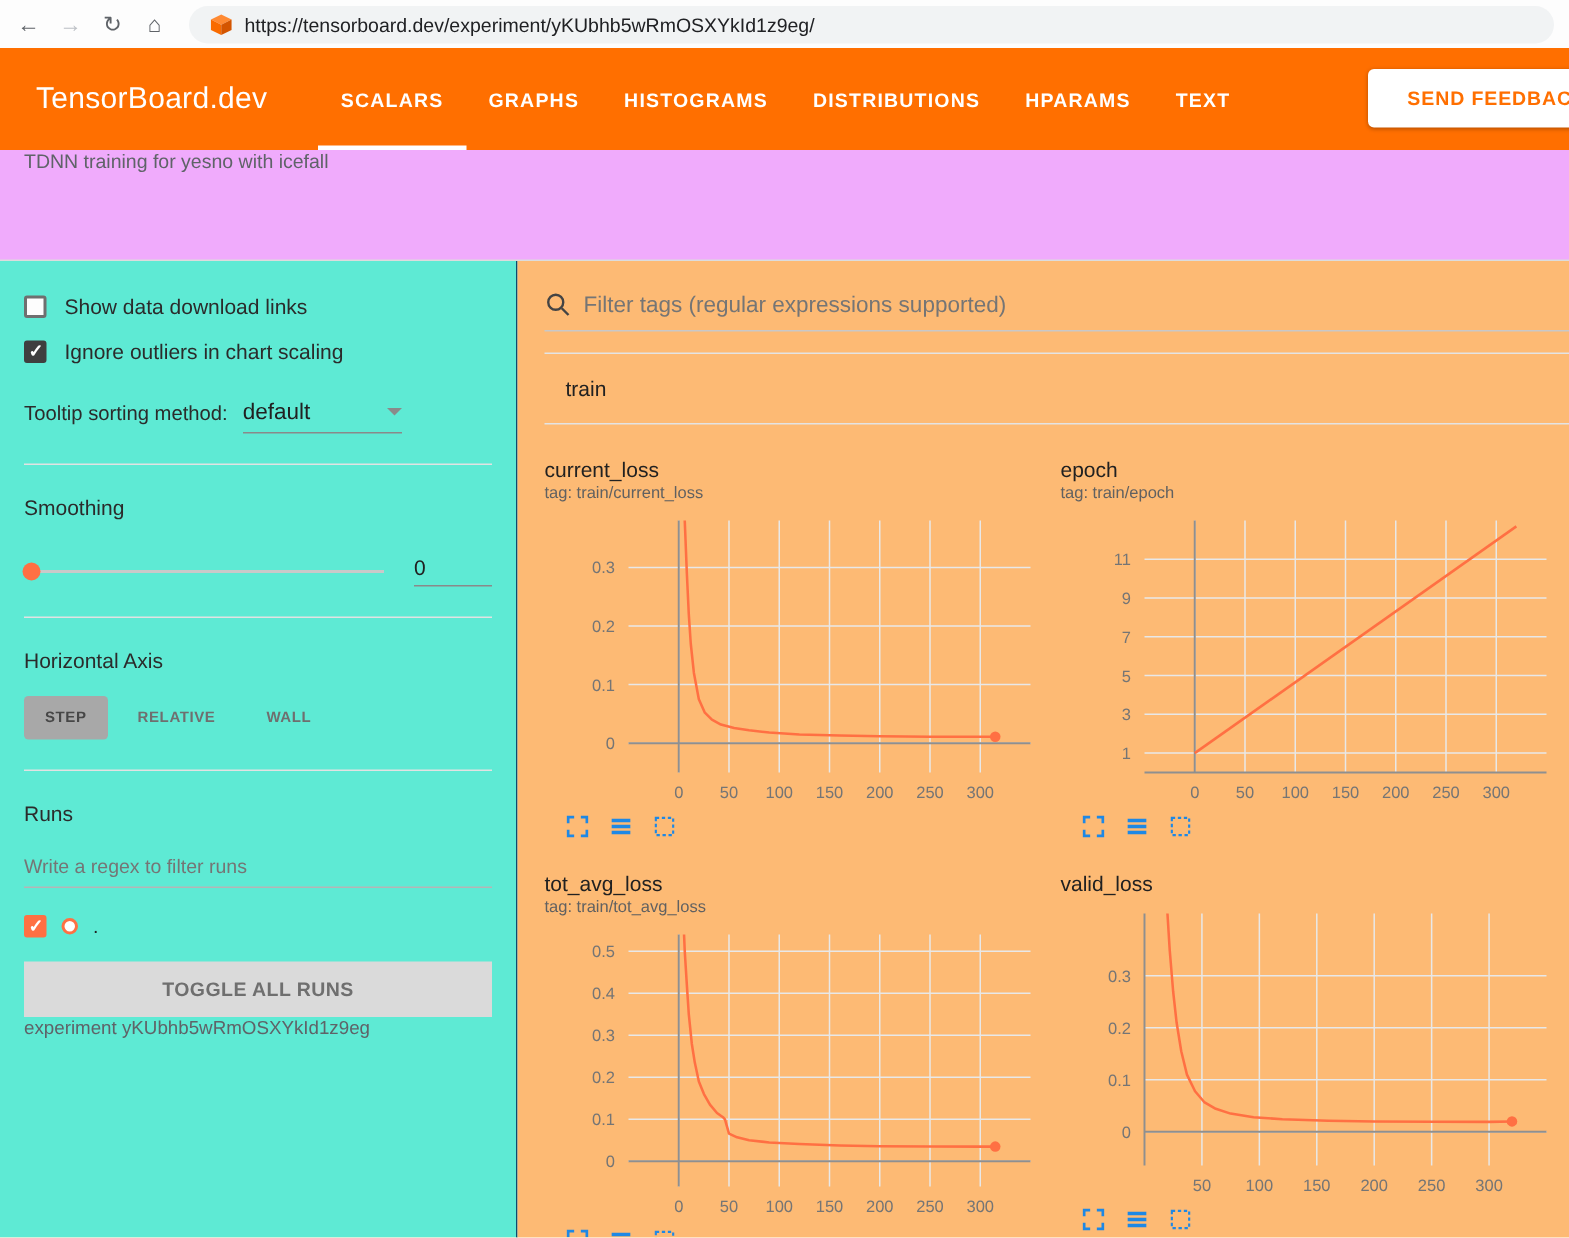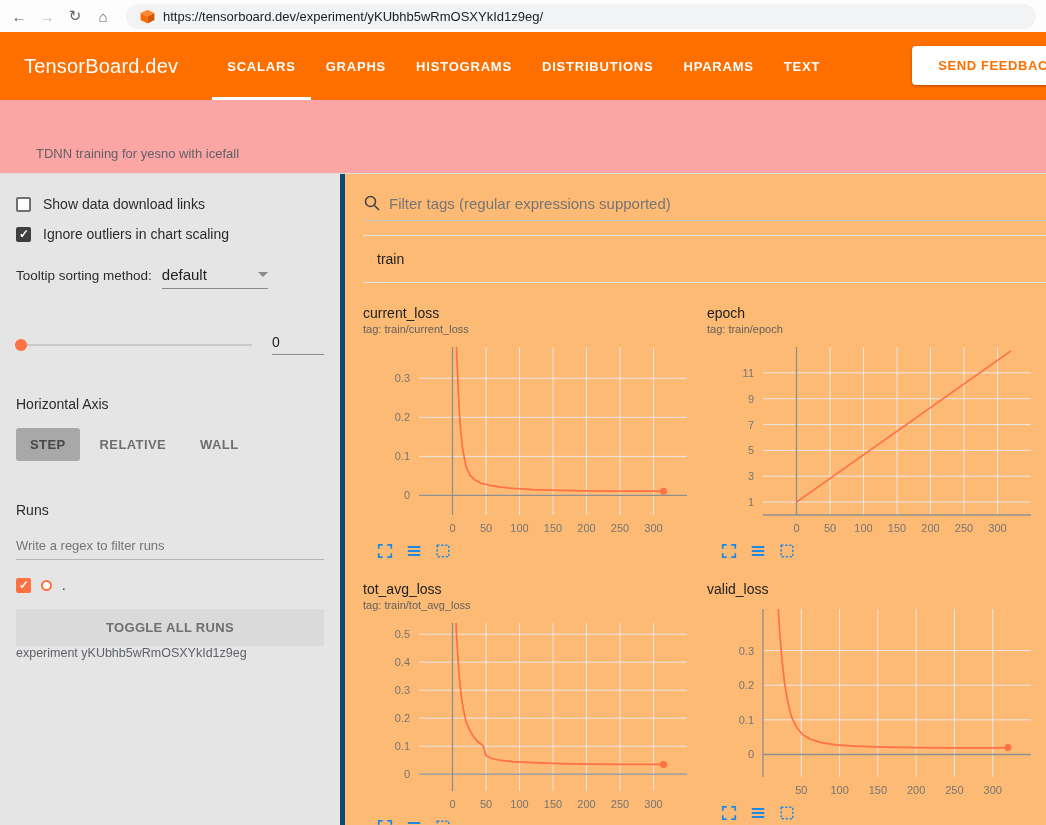--- a/index.html
+++ b/index.html
@@ -24,29 +24,29 @@
     display:flex; align-items:center; height:64px; border-bottom:3px solid transparent;
     cursor:pointer; }
   .tab.active { border-bottom-color:#fff; }
   .feedback { position:absolute; right:-38px; top:14px; background:#fff; color:#ff6f00;
     border:none; border-radius:4px; padding:12px 26px; font-size:13px; font-weight:bold;
     letter-spacing:.6px; box-shadow:0 1px 3px rgba(0,0,0,.3); cursor:pointer;
     font-family:inherit; white-space:nowrap; }
 
   
   .subheader { height:74px; border-bottom:1px solid #dcdcdc; display:flex;
-    align-items:flex-end; padding:0 0 12px 36px; background:#fca5a5; }
+    padding:0 0 12px 16px; background:#f0abfc; }
   .desc { font-size:13px; color:#5f6368; }
 
   
   .content { display:flex; height:651px; }
 
   
-  .sidebar { width:345px; min-width:345px; background:#e5e5e5;
-    border-right:5px solid #0c4a6e; padding:22px 16px 0; overflow:hidden; }
+  .sidebar { width:345px; min-width:345px; background:#5eead4;
+    border-right:1px solid #0c4a6e; padding:22px 16px 0; overflow:hidden; }
   .cb-row { display:flex; align-items:center; gap:12px; margin-bottom:14px; cursor:pointer; }
   .cb { width:15px; height:15px; border:2px solid #6f6f6f; border-radius:2px;
     background:#fdfdfd; flex:none; position:relative; display:inline-block; }
   .cb.checked { background:#3f3f3f; border-color:#3f3f3f; }
   .cb.checked::after { content:"✓"; position:absolute; color:#fff; font-size:12px;
     font-weight:bold; left:1px; top:-1px; line-height:13px; }
   .cb.orange.checked { background:#ff7043; border-color:#ff7043; }
   .cb-label { font-size:14px; color:#2b2b2b; }
   .tooltip-row { display:flex; align-items:flex-end; gap:10px; margin-top:24px; }
   .small-label { font-size:13.5px; color:#2b2b2b; padding-bottom:6px; }
@@ -57,21 +57,21 @@
     border-right:5px solid transparent; border-top:5px solid #8a8a8a; }
   hr.divider { border:none; border-top:1px solid #e2e2e2; margin:20px 0; }
   .sec-label { font-size:14px; color:#2b2b2b; }
   .slider-row { display:flex; align-items:center; margin-top:24px; gap:20px; }
   .slider { flex:1; height:2px; background:#c9c9c9; position:relative; cursor:pointer; }
   .thumb { position:absolute; left:-1px; top:-5px; width:12px; height:12px;
     background:#ff7043; border-radius:50%; }
   .slider-value { width:52px; border-bottom:1px solid #8a8a8a; font-size:14px;
     color:#212121; padding-bottom:4px; cursor:text; }
   .axis-btns { display:flex; gap:6px; margin-top:16px; align-items:center; }
-  .axis-btn { font-family:inherit; font-size:13px; font-weight:bold; letter-spacing:.4px;
+  .axis-btn { font-family:inherit; font-size:10px; font-weight:bold; letter-spacing:.4px;
     border:none; border-radius:3px; padding:9px 14px; background:transparent;
     color:#6f6f6f; cursor:pointer; }
   .axis-btn.active { background:#a8a8a8; color:#474747; }
   .runs-filter { width:100%; border:none; border-bottom:1px solid #b5b5b5;
     background:transparent; font-size:13px; padding:6px 0; margin-top:14px;
     font-family:inherit; color:#212121; outline:none; }
   .runs-filter::placeholder { color:#757575; }
   .run-row { display:flex; align-items:center; gap:10px; margin-top:18px; }
   .run-color { width:11px; height:11px; border:2px solid #ff7043; border-radius:50%;
     background:#fff; flex:none; }
@@ -151,20 +151,21 @@
     <div class="tooltip-row">
       <span class="small-label">Tooltip sorting method:</span>
       <div class="select">
         <span>default</span>
         <span class="caret"></span>
       </div>
     </div>
 
     <hr class="divider">
 
+    <div class="sec-label">Smoothing</div>
     <div class="slider-row">
       <div class="slider">
         <div class="thumb"></div>
       </div>
       <div class="slider-value">0</div>
     </div>
 
     <hr class="divider">
 
     <div class="sec-label">Horizontal Axis</div>

